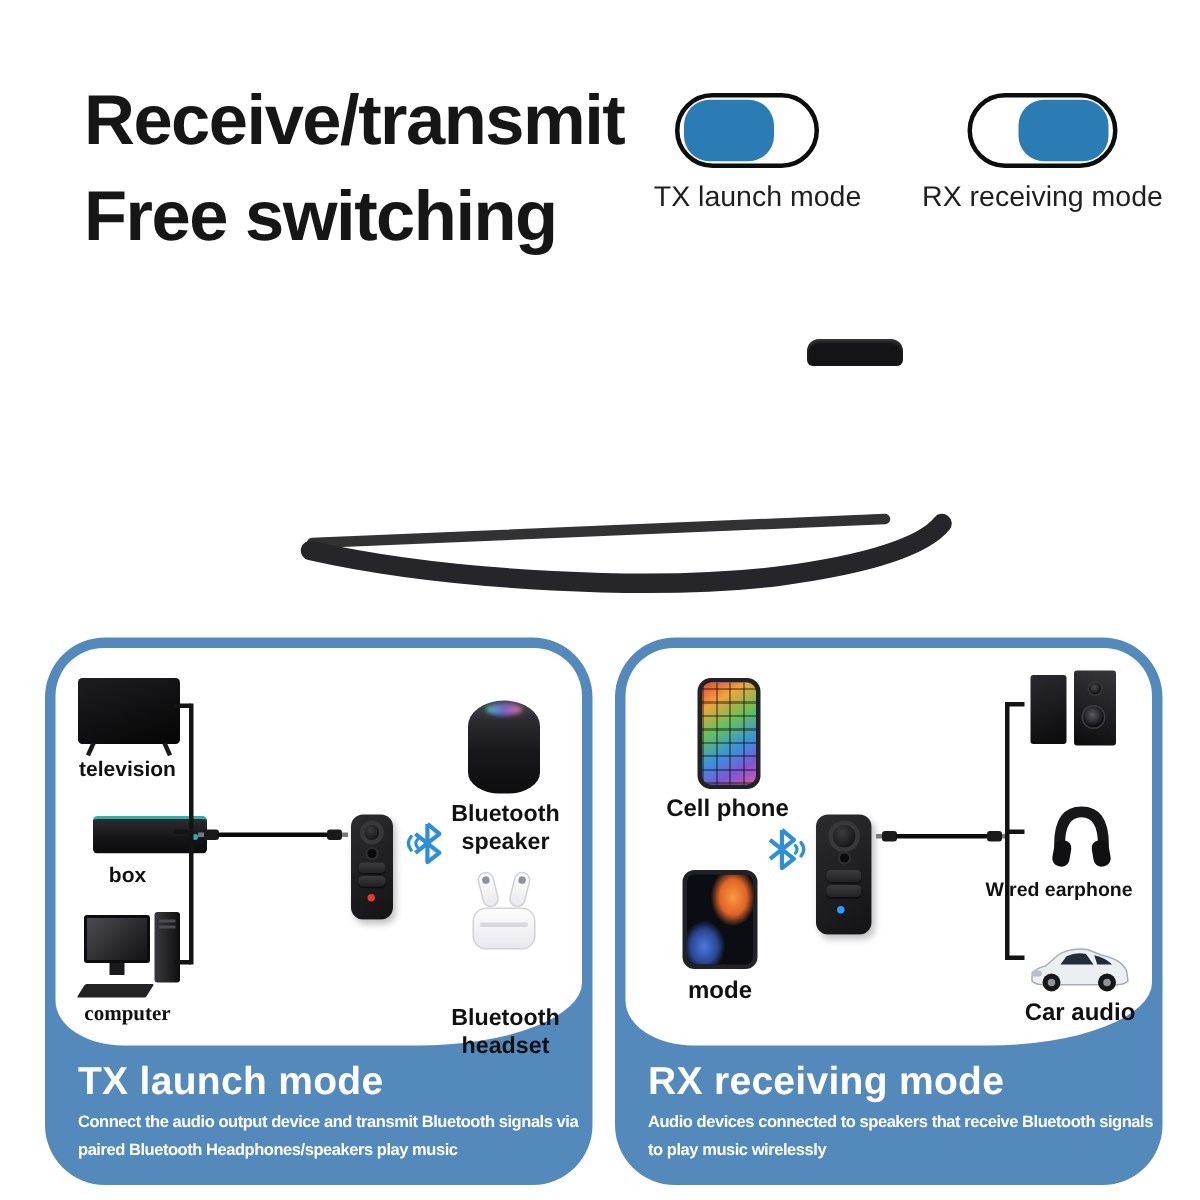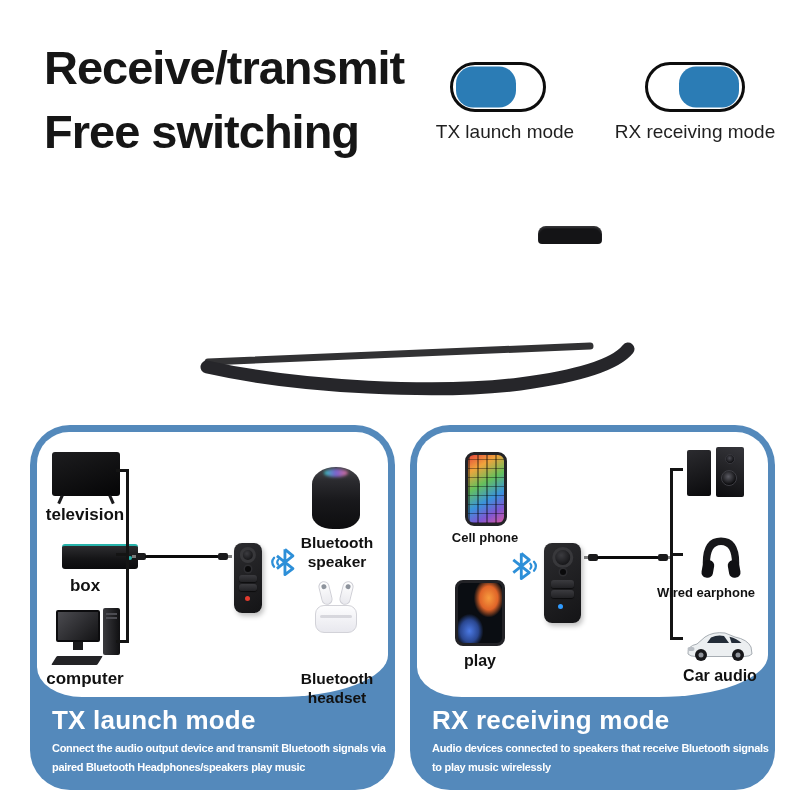--- a/index.html
+++ b/index.html
@@ -2,21 +2,21 @@
 <html style="--panel_blue: #5489bb; --toggle_blue: #2b7cb5; --bluetooth_blue: #2d8fd8; --led_tx: #e23b2e; --led_rx: #2f9bff;"><head>
 <meta charset="utf-8">
 <style>
   html,body{margin:0;padding:0;background:#fff;}
   .page{position:relative;width:800px;height:800px;background:#fff;overflow:hidden;
         font-family:"Liberation Sans",sans-serif;color:#151515;}
   .abs{position:absolute;}
 
   
   .headline{position:absolute;left:44px;font-size:47px;font-weight:700;letter-spacing:-1px;
-            color:#161616;margin:0;line-height:1;}
+            color:#161616;margin:12px;line-height:1;}
 
   
   .toggle{position:absolute;width:96px;height:50px;border:3.5px solid #0d0d0d;border-radius:26px;
           background:#fff;box-sizing:border-box;}
   .toggle .knob{position:absolute;top:50%;transform:translateY(-50%);width:60px;height:41px;
           border-radius:17px;background:var(--toggle_blue,#2b7cb5);}
   .toggle-label{position:absolute;top:121px;width:180px;text-align:center;font-size:19px;
           font-weight:500;color:#1f1f1f;}
 
   
@@ -40,21 +40,21 @@
 
   
   .panel{position:absolute;top:425px;width:365px;height:365px;border-radius:40px;
          background:var(--panel_blue,#5489bb);}
   .panel-white{position:absolute;left:7px;right:7px;top:7px;height:265px;background:#fff;
          border-radius:32px 32px 110px 45px / 32px 32px 42px 30px;}
   .panel-footer{position:absolute;left:0;right:0;top:272px;bottom:0;color:#fff;padding:8px 0 0 22px;}
   .panel-footer h2{margin:0 0 6px;font-size:26px;font-weight:700;letter-spacing:.2px;}
   .panel-footer p{margin:0 0 7px;font-size:11px;font-weight:600;letter-spacing:-.3px;white-space:nowrap;}
 
-  .lbl{position:absolute;font-size:17px;font-weight:700;color:#111;text-align:center;line-height:1.25;}
+  .lbl{position:absolute;font-size:14px;font-weight:700;color:#111;text-align:center;line-height:1.25;}
 
   
   .bracket{position:absolute;width:3px;background:#141414;}
   .tick{position:absolute;width:11px;height:3px;background:#141414;}
   .cable{position:absolute;display:flex;align-items:center;height:8px;}
   .cable .nub{width:4px;height:3px;background:#7a7a7a;}
   .cable .plug{width:10px;height:7px;background:#1a1a1c;border-radius:2px;}
   .cable .cord{flex:1;height:3px;background:#0b0b0b;border-radius:2px;margin:0 -1px;}
 
   
@@ -167,21 +167,21 @@
     <div class="lbl" style="left:5px;top:79px;width:100px;">television</div>
 
     <div class="stb" style="left:32px;top:119px;width:76px;height:25px;"></div>
     <div class="lbl" style="left:5px;top:150px;width:100px;">box</div>
 
     <div class="pc" style="left:26px;top:183px;width:64px;height:57px;">
       <div class="pc-tower"></div>
       <div class="pc-mon"></div>
       <div class="pc-kb"></div>
     </div>
-    <div class="lbl" style="left:0px;top:243px;width:110px;">computer</div>
+    <div class="lbl" style="left:0px;top:243px;width:110px;font-family:Liberation Serif, serif;">computer</div>
 
     <div class="bracket" style="left:96px;top:44px;height:174px;"></div>
     <div class="tick" style="left:86px;top:44px;"></div>
     <div class="tick" style="left:86px;top:128px;"></div>
     <div class="tick" style="left:86px;top:215px;"></div>
     <div class="cable" style="left:102px;top:127px;width:100px;">
       <span class="nub"></span>
         <span class="plug"></span>
       <span class="cord"></span>
       <span class="plug"></span>
@@ -215,24 +215,24 @@
       <h2>TX launch mode</h2>
       <p>Connect the audio output device and transmit Bluetooth signals via</p>
       <p>paired Bluetooth Headphones/speakers play music</p>
     </div>
   </section>
 
   <section class="panel" style="left:410px;">
     <div class="panel-white"></div>
 
     <div class="iph" style="left:55px;top:27px;width:42px;height:74px;"></div>
-    <div class="lbl" style="left:25px;top:105px;width:100px;font-size:13px;">Cell phone</div>
+    <div class="lbl" style="left:25px;top:105px;width:100px;font-size:16px;">Cell phone</div>
 
     <div class="ipd" style="left:45px;top:155px;width:50px;height:66px;"></div>
-    <div class="lbl" style="left:20px;top:226px;width:100px;font-size:16px;">play</div>
+    <div class="lbl" style="left:20px;top:226px;width:100px;font-size:16px;">mode</div>
 
     <svg class="abs bt-icon" style="left:100px;top:124px;" width="32" height="34" viewBox="0 0 34 34">
       <path d="M12 3.5 L12 30.5 L20.5 24 L3.5 10.5 M3.5 24 L20.5 10.5 L12 3.5" stroke-width="3" stroke-linejoin="round"></path>
       <path d="M25.5 12.5 Q29.5 17.2 25.5 22" stroke-width="2.4" stroke-linecap="round"></path>
       <path d="M21.5 14.5 Q24 17.2 21.5 20" stroke-width="2.2" stroke-linecap="round"></path>
     </svg>
     <div class="adapter" style="left:134px;top:118px;width:37px;height:80px;">
       <div class="ad-ring"></div>
       <div class="ad-dot"></div>
       <div class="ad-bar" style="top:46%;"></div>

